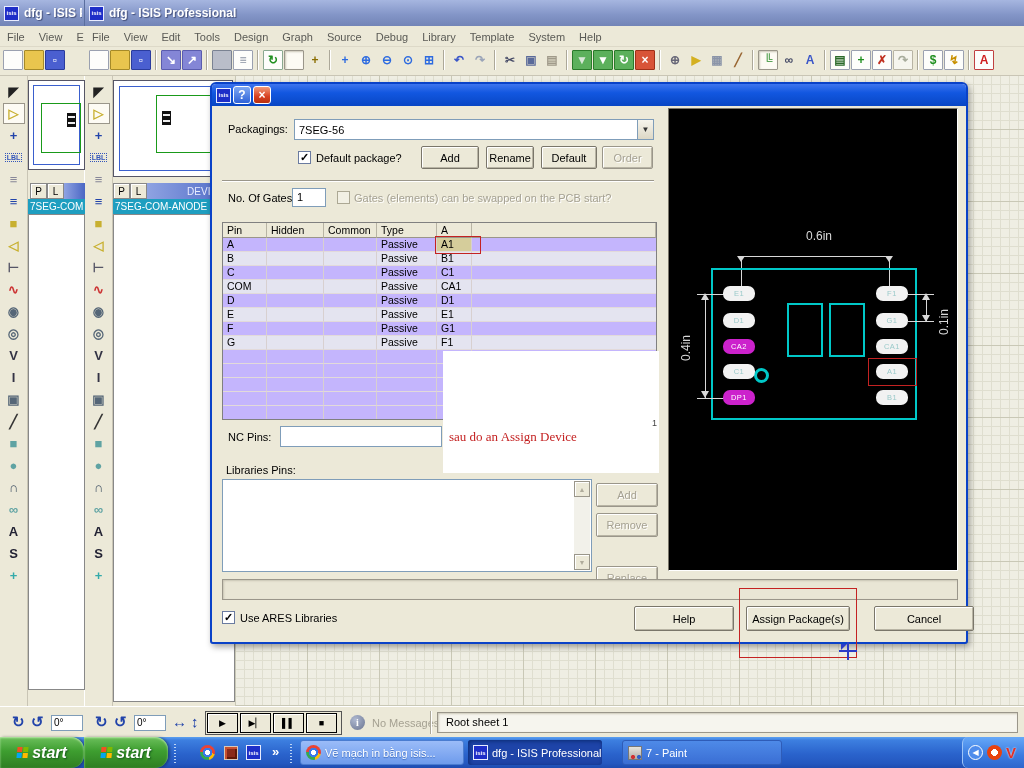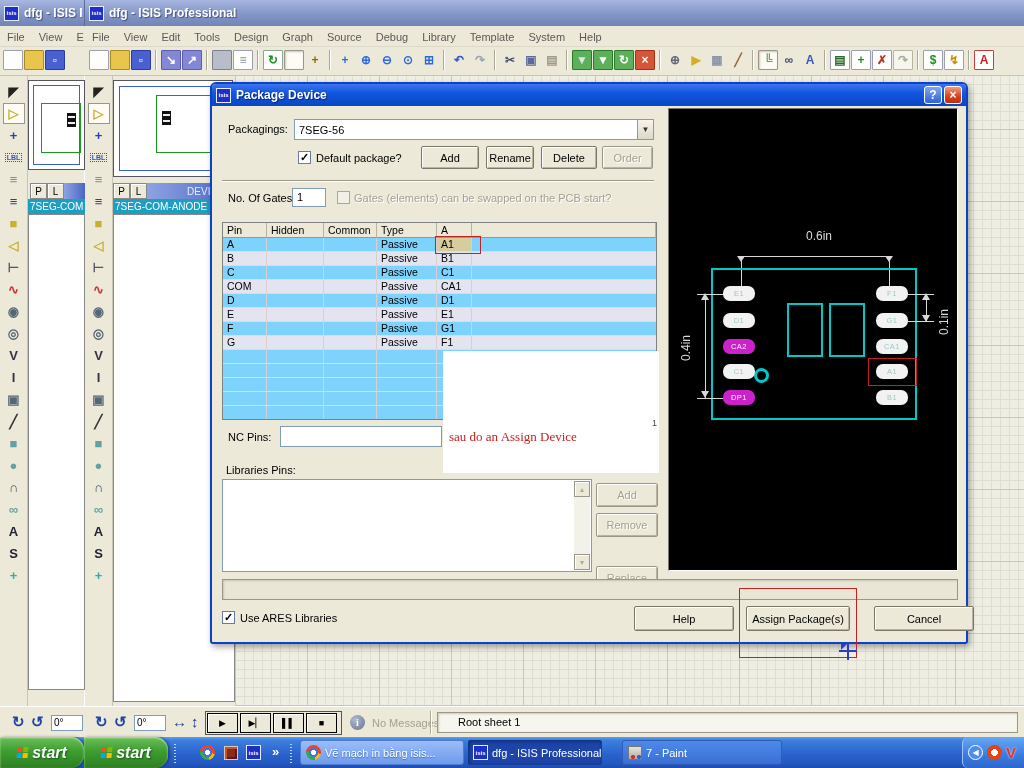--- a/index.html
+++ b/index.html
@@ -92,21 +92,21 @@
   .cb.dis { background:#F2F0E4; border-color:#ACA894;}
 
   #combo { position:absolute; left:82px; top:13px; width:360px; height:21px; display:flex;}
   #combo-field { flex:1; background:#fff; border:1px solid #7F9DB9; border-right:none; display:flex; align-items:center; padding-left:4px;}
   #combo-btn { width:17px; background:linear-gradient(#F6F4EC,#DDD8C6); border:1px solid #7F9DB9; color:#333;
     font-size:8px; display:flex; align-items:center; justify-content:center;}
 
   .groove { position:absolute; border-top:1px solid #9A968A; border-bottom:1px solid #FFF;}
 
   
-  #pin-table { position:absolute; left:10px; top:116px; width:435px; height:198px; background:#7dd3fc;
+  #pin-table { position:absolute; left:10px; top:116px; width:435px; height:198px; background:#c4b5fd;
     border:1px solid #808080; overflow:hidden;}
   .trow { display:flex; height:14px;}
   .trow.head { height:15px; background:#ECE9D8;}
   .trow.alt { background:#E4E4F0;}
   .tcell { border-right:1px solid #D8D0D0; border-bottom:1px solid #E2DADA; padding-left:4px; overflow:hidden;
     white-space:nowrap; font-size:10.5px; line-height:13px;}
   .head .tcell { border-right:1px solid #B8B4A4; border-bottom:1px solid #9A968A; line-height:14px;}
   .c0{width:44px;} .c1{width:57px;} .c2{width:53px;} .c3{width:60px;} .c4{width:35px;} .c5{flex:1; border-right:none;}
   .sel-cell { background:#D5CD9B;}
   .redbox { position:absolute; border:1px solid #C42222; z-index:5;}
@@ -159,21 +159,21 @@
   #sim-panel { position:absolute; left:205px; top:4px; width:137px; height:24px; border:1px solid #555; background:#ECE9D8;
     display:flex; gap:2px; align-items:center; padding:1px;}
   .sim-btn { width:31px; height:20px; background:#ECE9D8; border:1px solid #000; box-shadow:inset 1px 1px 0 #fff;
     display:flex; align-items:center; justify-content:center; font-size:9px; color:#000;}
   #info-ico { position:absolute; left:350px; top:8px; width:15px; height:15px; border-radius:50%;
     background:radial-gradient(circle at 35% 30%, #AEB8D0, #6A7490); color:#fff; font-size:10px; font-weight:bold;
     font-family:"Liberation Serif", serif; display:flex; align-items:center; justify-content:center;}
   #no-messages { position:absolute; left:372px; top:10px; color:#A5A192;}
   .vgroove { position:absolute; top:4px; width:2px; height:23px; border-left:1px solid #ACA899; border-right:1px solid #fff;}
   #sheet-field { position:absolute; left:437px; top:5px; width:581px; height:21px; background:#F6F5EE;
-    border:1px solid #9A968A; box-shadow:inset 1px 1px 2px #CCC8B8; line-height:19px; padding-left:20px; color:#000;}
+    border:1px solid #9A968A; box-shadow:inset 1px 1px 2px #CCC8B8; line-height:19px; padding-left:8px; color:#000;}
 
   
   #taskbar { position:absolute; left:0; top:737px; width:1024px; height:31px;
     background:linear-gradient(#5CA0F0,#3D7FE0 10%,#2A63CC 55%,#2458C0 85%,#1E4CB0);}
   .start-btn { position:absolute; top:0; width:84px; height:31px; border-radius:0 13px 13px 0;
     background:linear-gradient(#6CC05C,#3E9E30 45%,#2E7E22); box-shadow:inset 0 1px 2px #B8E8A8, 2px 0 3px rgba(0,0,0,.35);
     display:flex; align-items:center; justify-content:center; gap:4px; color:#fff; font-weight:bold; font-style:italic;
     font-size:16px; text-shadow:1px 1px 2px #14581A;}
   .winflag { width:11px; height:11px; display:grid; grid-template-columns:5px 5px; grid-template-rows:5px 5px; gap:1px;
     transform:skewX(-6deg);}
@@ -547,35 +547,34 @@
   <div class="pl-btn">P</div>
   <div class="pl-btn">L</div>
   <div class="sel-header">DEVICES</div>
 </div>
 <div class="sel-item" style="left:113px; top:199px; width:122px;">7SEG-COM-ANODE</div>
 <div class="sel-list" style="left:113px; top:214px; width:122px; height:488px;"></div>
 
 <div id="dialog">
   <div id="dlg-titlebar">
     <span class="isis-ico">isis</span>
-    <span id="dlg-title">Package Device</span>
     <span class="dbtn" id="dlg-help-btn">?</span>
     <span class="dbtn" id="dlg-close-btn">×</span>
   </div>
   <div id="dlg-body">
     <span class="lbl" style="left:16px; top:17px;">Packagings:</span>
     <div id="combo">
       <div id="combo-field">7SEG-56</div>
       <div id="combo-btn">▼</div>
     </div>
     <span class="cb" style="left:86px; top:45px;">✓</span>
     <span class="lbl" style="left:104px; top:46px;">Default package?</span>
     <div class="xbtn" style="left:209px; top:40px; width:58px; height:23px;">Add</div>
     <div class="xbtn" style="left:274px; top:40px; width:48px; height:23px;">Rename</div>
-    <div class="xbtn" style="left:329px; top:40px; width:56px; height:23px;">Delete</div>
+    <div class="xbtn" style="left:329px; top:40px; width:56px; height:23px;">Default</div>
     <div class="xbtn dis" style="left:390px; top:40px; width:51px; height:23px;">Order</div>
 
     <div class="groove" style="left:10px; top:74px; width:432px;"></div>
 
     <span class="lbl" style="left:16px; top:86px;">No. Of Gates:</span>
     <div class="sunken" style="position:absolute; left:80px; top:82px; width:34px; height:19px; padding:2px 0 0 4px;">1</div>
     <span class="cb dis" style="left:125px; top:85px;"></span>
     <span class="lbl lbl-dis" style="left:142px; top:86px;">Gates (elements) can be swapped on the PCB start?</span>
 
     <div id="pin-table">

